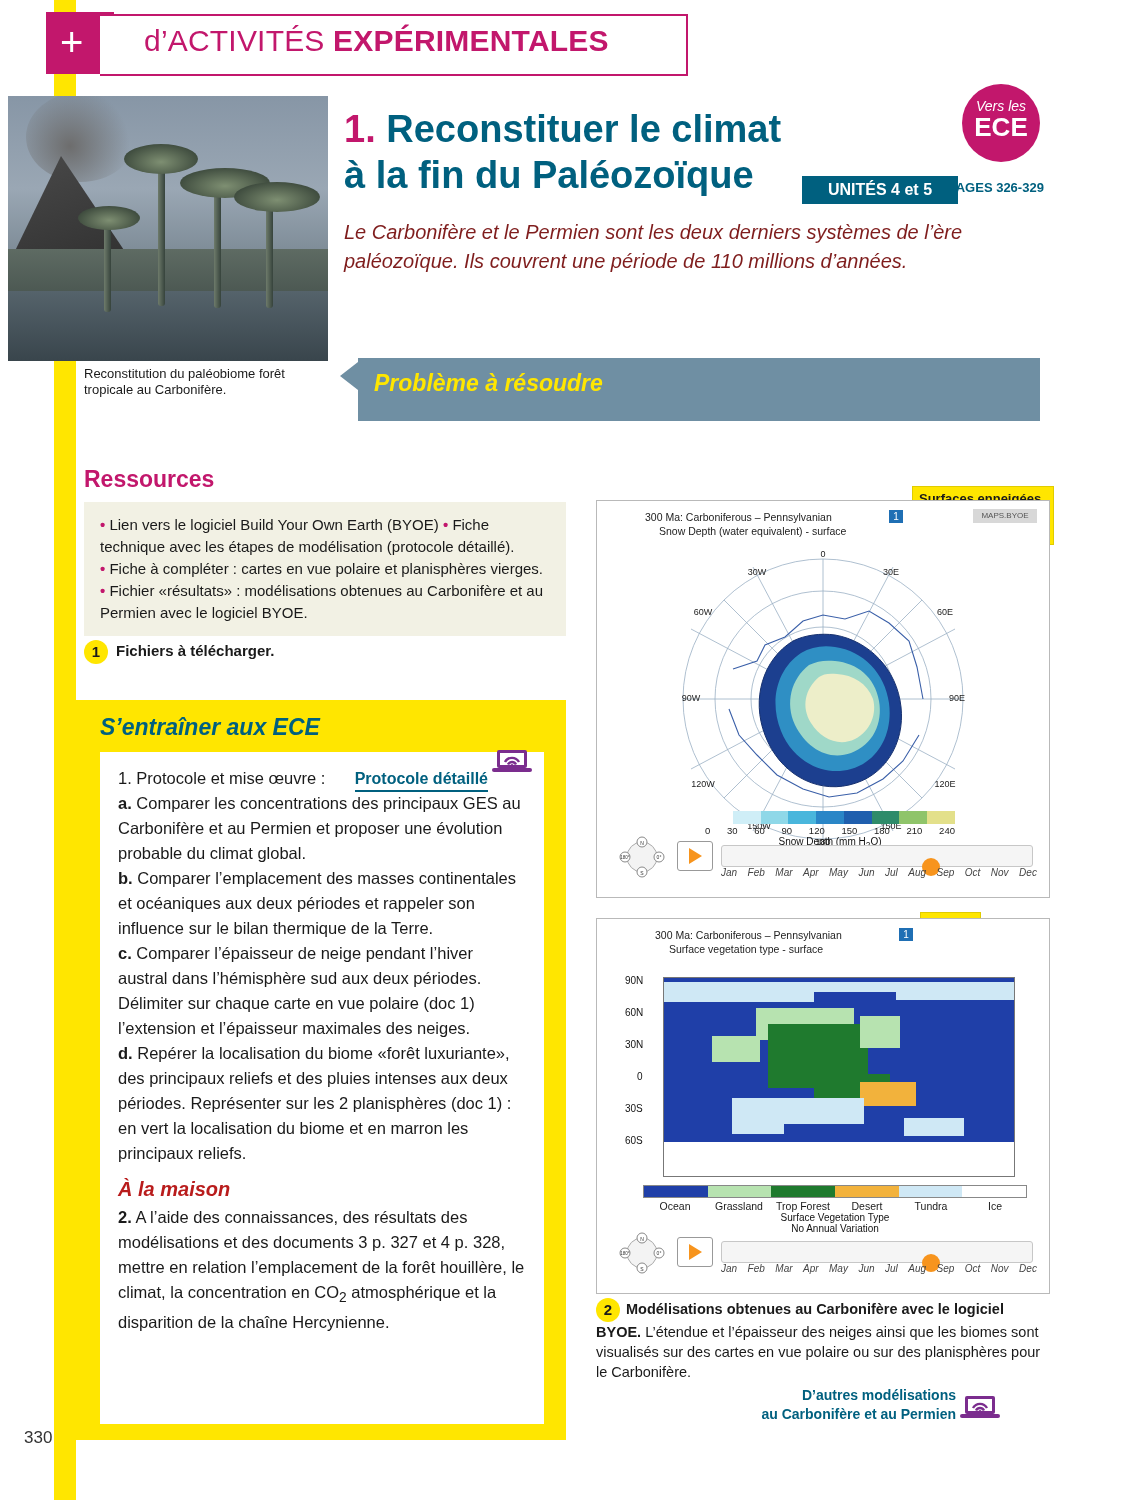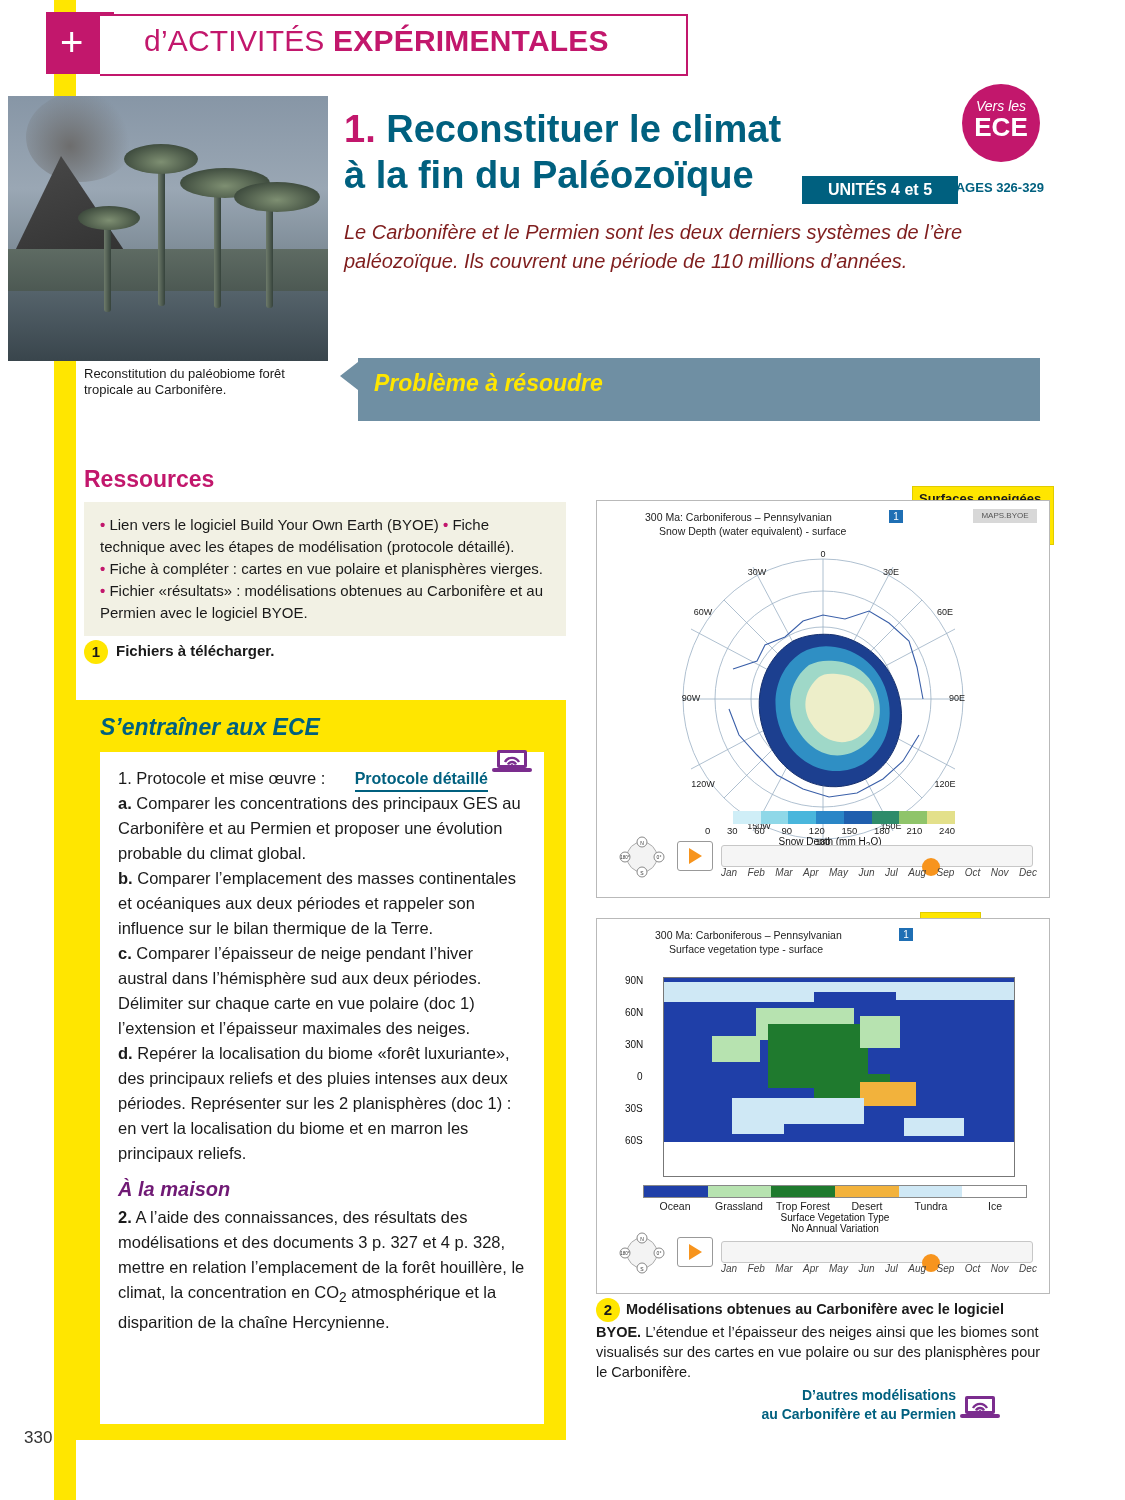--- a/index.html
+++ b/index.html
@@ -122,21 +122,21 @@
     padding:14px 18px;box-sizing:border-box;
   }
   .lab-title{font-size:20px;font-weight:bold;font-style:italic;color:#c2176c;margin:0 0 6px 0;}
   .proto-label{
     position:absolute;right:56px;top:18px;font-size:16px;font-weight:bold;color:#00607f;
     border-bottom:2px solid #00607f;padding-bottom:2px;
   }
   .wifi-laptop{position:absolute;right:10px;top:-14px;}
   .body-txt{font-size:16.5px;line-height:25px;color:#1a1a1a;}
   .body-txt b{font-weight:bold;}
-  .home-title{font-size:20px;font-weight:bold;font-style:italic;color:#701a75;margin:12px 0 4px 0;}
+  .home-title{font-size:20px;font-weight:bold;font-style:italic;color:#b91c1c;margin:12px 0 4px 0;}
   
   .fig{
     position:absolute;background:#fff;border:1px solid #b9b9b9;
   }
   .fig1{left:596px;top:500px;width:452px;height:396px;}
   .fig2{left:596px;top:918px;width:452px;height:374px;}
   .fig-lbl{
     position:absolute;background:#ffe600;font-size:13px;font-weight:bold;color:#1a1a1a;
     padding:3px 6px;line-height:17px;border:1px solid #e0cc00;
   }

